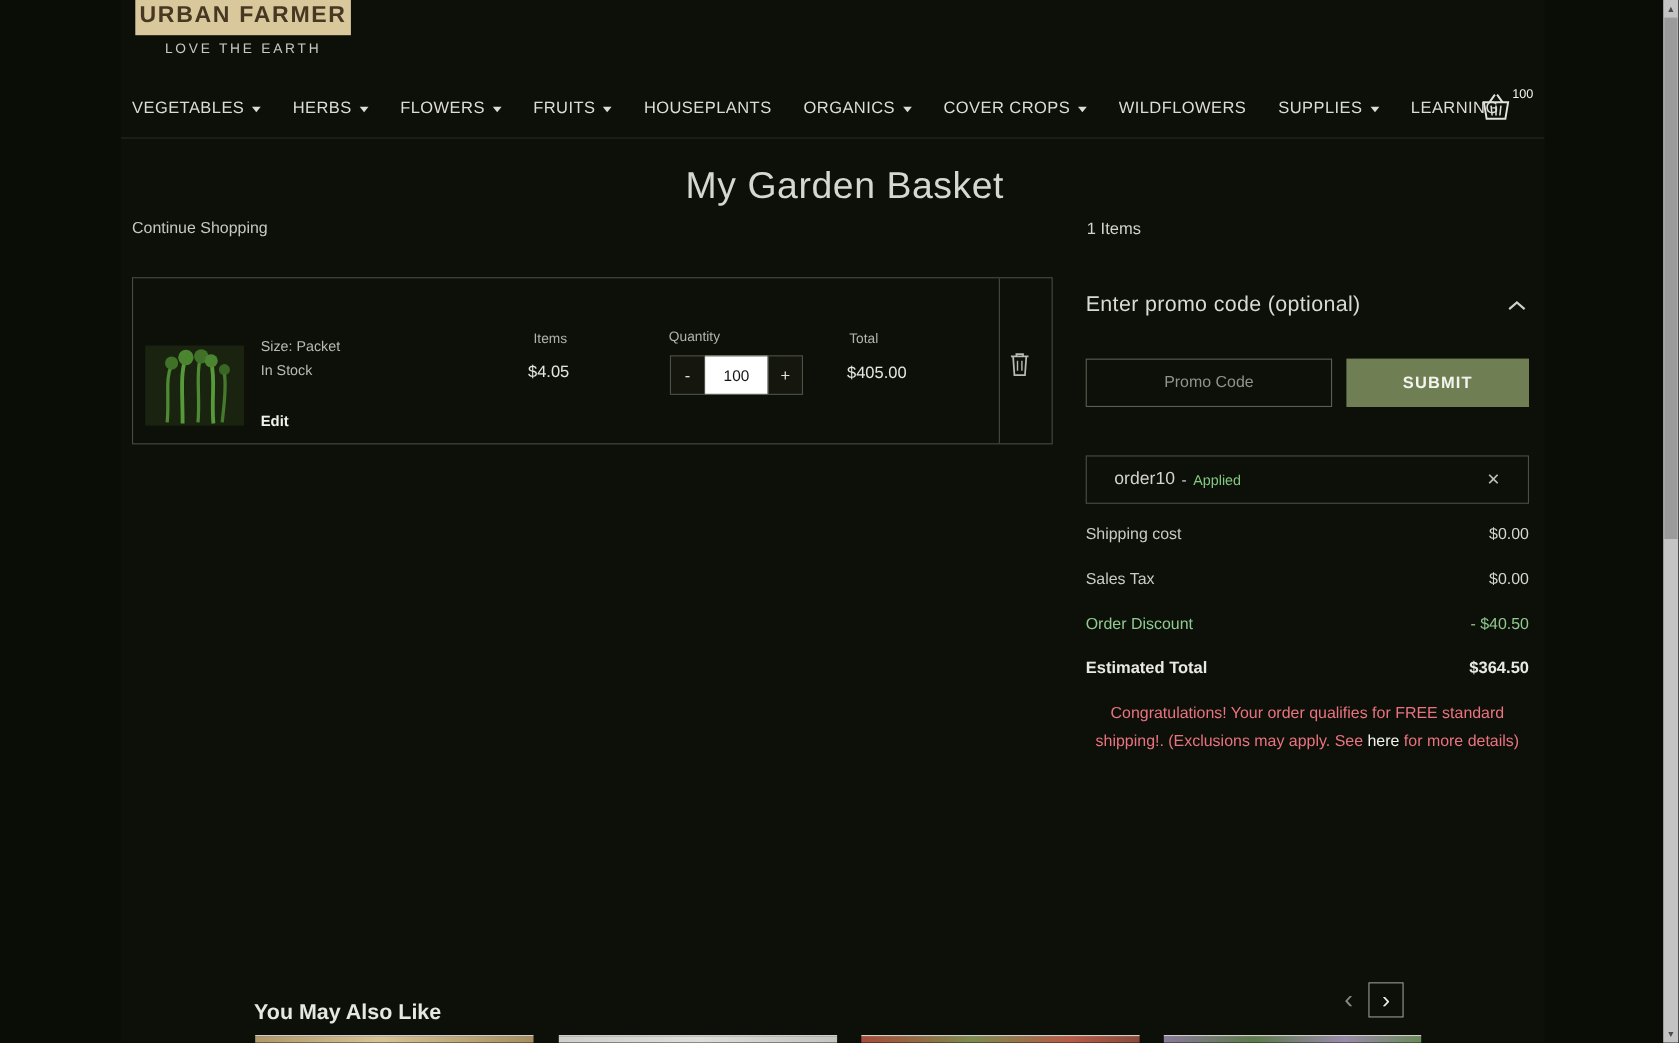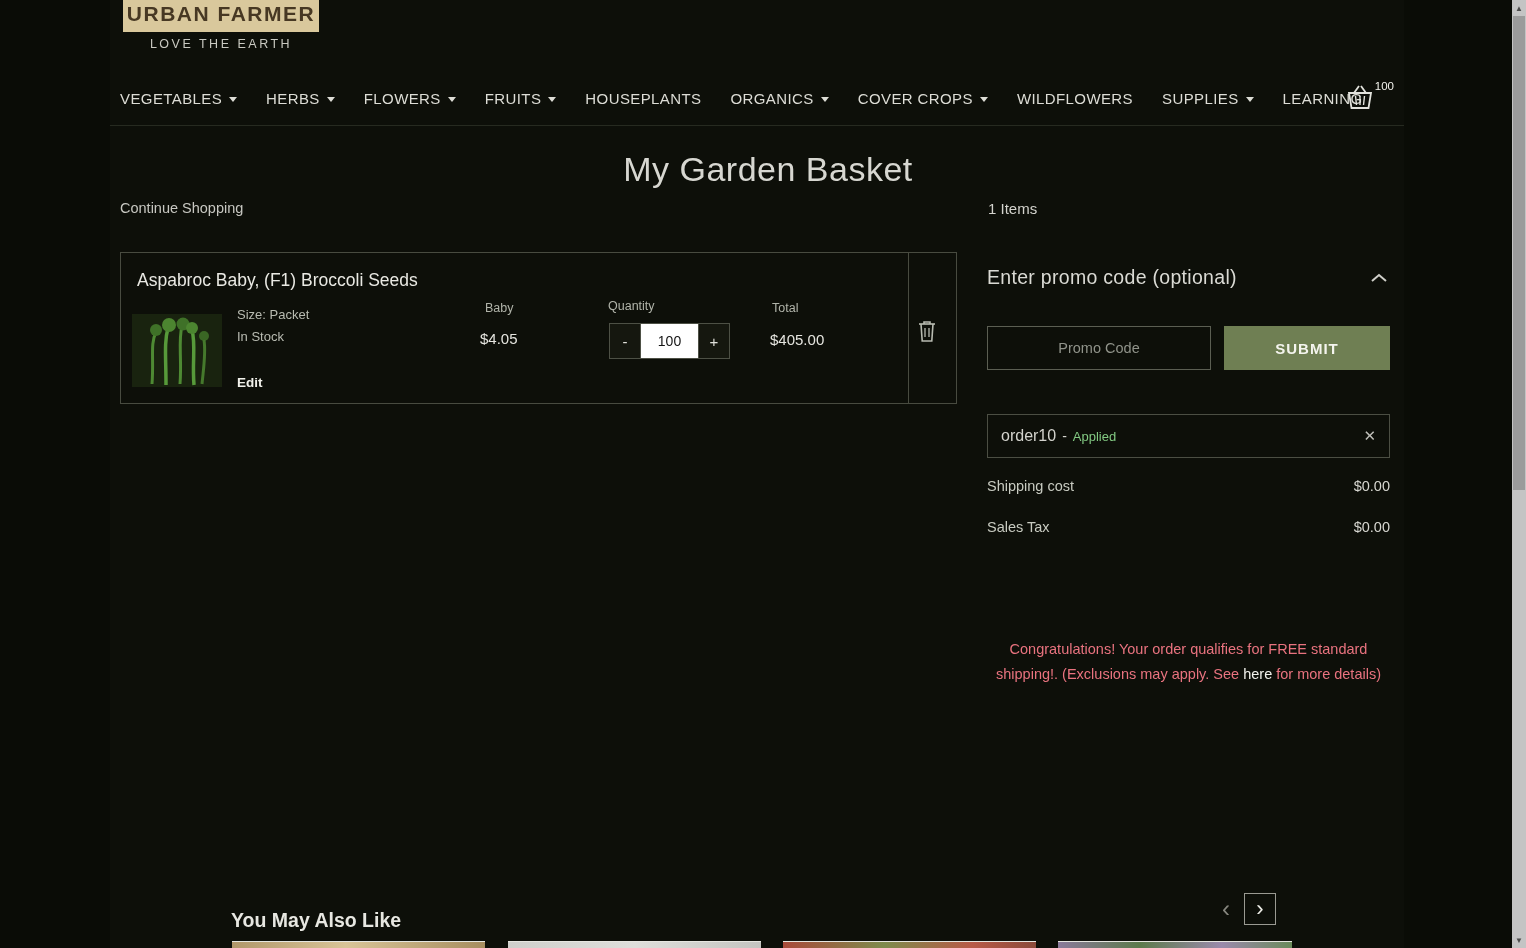--- a/index.html
+++ b/index.html
@@ -68,21 +68,21 @@
   .promo-title { font-size:19.5px; color:#dadad4; letter-spacing:0.3px; }
   .collapse-btn { background:transparent; border:none; cursor:pointer; padding:2px; }
   .promo-input { position:absolute; left:987px; top:326px; width:224px; height:44px;
                  background:transparent; border:1px solid #5b5e52; color:#d5d5cf; font-size:14.5px;
                  text-align:center; outline:none; font-family:"Liberation Sans", sans-serif; }
   .promo-input::placeholder { color:#90938a; }
   .submit-btn { position:absolute; left:1224px; top:326px; width:166px; height:44px;
                 background:#6f7f53; border:none; color:#f4f4ee; font-size:15px; font-weight:bold;
                 letter-spacing:1px; cursor:pointer; }
   .applied-box { position:absolute; left:987px; top:414px; width:403px; height:44px;
-                 border:1px solid #4b4e43; display:flex; align-items:center; padding:0 13px; }
+                 border:1px solid #4b4e43; display:flex; align-items:center; padding:0 25px; }
   .applied-code { font-size:16px; color:#d3d3cd; }
   .applied-dash { font-size:14px; color:#d3d3cd; margin:0 6px; }
   .applied-label { font-size:13px; color:#82c982; }
   .applied-close { margin-left:auto; background:transparent; border:none; color:#bfbfb9;
                    font-size:15px; cursor:pointer; }
   .sum-row { position:absolute; left:987px; width:403px; display:flex; justify-content:space-between; }
   .sum-label { font-size:14.5px; color:#c8cbc1; }
   .sum-value { font-size:14.5px; color:#d6d6d0; }
   .sum-row.discount .sum-label, .sum-row.discount .sum-value { color:#8fca8f; }
   .sum-row.total .sum-label, .sum-row.total .sum-value { color:#e9e9e3; font-weight:bold; font-size:15px; }
@@ -184,41 +184,40 @@
     <span class="cart-badge">100</span>
   </div>
 
   <div class="header-rule"></div>
 
   <div class="page-title">My Garden Basket</div>
   <div class="continue">Continue Shopping</div>
   <div class="items-count">1 Items</div>
 
   <div class="cart-card">
-    <div class="item-name">Aspabroc Baby, (F1) Broccoli Seeds</div>
     <div class="thumb">
       <svg width="90" height="73" viewBox="0 0 90 73">
         <rect width="90" height="73" fill="#19230f"></rect>
         <path d="M20 70 C22 45 18 30 24 18" stroke="#4e8a33" stroke-width="3" fill="none"></path>
         <path d="M34 71 C34 44 32 28 36 14" stroke="#579a3a" stroke-width="3.5" fill="none"></path>
         <path d="M48 70 C50 46 46 26 50 12" stroke="#4e8a33" stroke-width="3" fill="none"></path>
         <path d="M62 71 C60 48 64 30 60 16" stroke="#579a3a" stroke-width="3.5" fill="none"></path>
         <circle cx="24" cy="16" r="6" fill="#3f7128"></circle>
         <circle cx="37" cy="11" r="7" fill="#4c8530"></circle>
         <circle cx="51" cy="10" r="6.5" fill="#3f7128"></circle>
         <circle cx="60" cy="14" r="6" fill="#4c8530"></circle>
         <circle cx="72" cy="22" r="5" fill="#3a6624"></circle>
         <path d="M70 70 C72 50 74 38 72 26" stroke="#45792c" stroke-width="3" fill="none"></path>
       </svg>
     </div>
     <div class="item-size">Size: Packet</div>
     <div class="item-stock">In Stock</div>
     <div class="item-edit">Edit</div>
 
-    <div class="col-label each-label">Baby</div>
+    <div class="col-label each-label">Items</div>
     <div class="col-value each-value">$4.05</div>
 
     <div class="col-label qty-label">Quantity</div>
     <div class="stepper">
       <button class="step-btn">-</button>
       <input class="qty-value" value="100" style="">
       <button class="step-btn">+</button>
     </div>
 
     <div class="col-label total-label">Total</div>
@@ -261,20 +260,28 @@
   </div>
 
   <div class="sum-row" style="top:478px">
     <span class="sum-label">Shipping cost</span>
     <span class="sum-value">$0.00</span>
   </div>
   <div class="sum-row" style="top:519px">
     <span class="sum-label">Sales Tax</span>
     <span class="sum-value">$0.00</span>
   </div>
+  <div class="sum-row discount" style="top:560px">
+    <span class="sum-label">Order Discount</span>
+    <span class="sum-value">- $40.50</span>
+  </div>
+  <div class="sum-row total" style="top:599px">
+    <span class="sum-label">Estimated Total</span>
+    <span class="sum-value">$364.50</span>
+  </div>
 
   <div class="ship-note">
     <span>Congratulations! Your order qualifies for FREE standard</span><br>
     <span>shipping!. (Exclusions may apply. See </span><span class="here-link">here</span><span> for more details)</span>
   </div>
 
 
 
   <div class="recs-title">You May Also Like</div>
   <button class="rec-arrow-left">‹</button>

